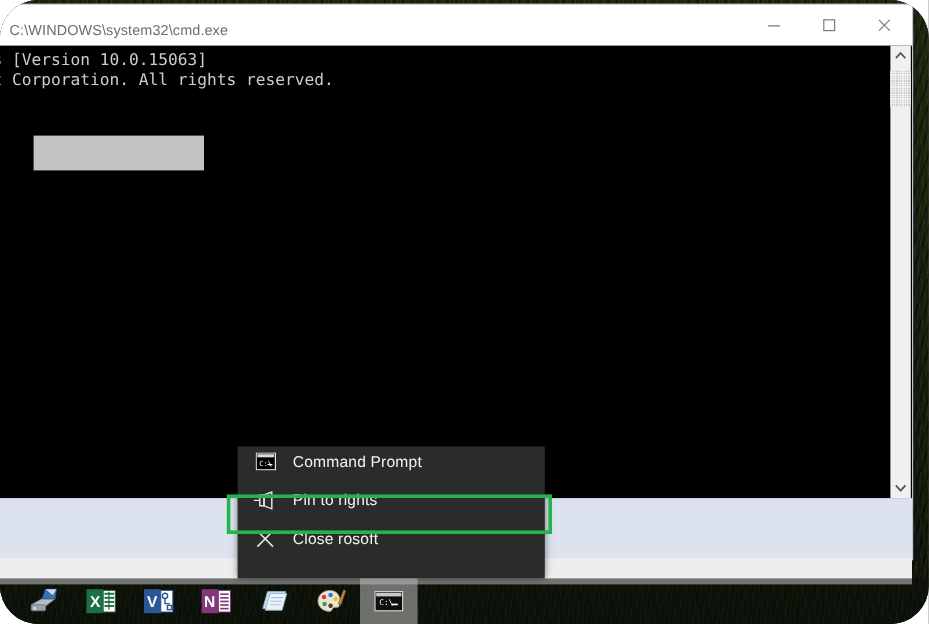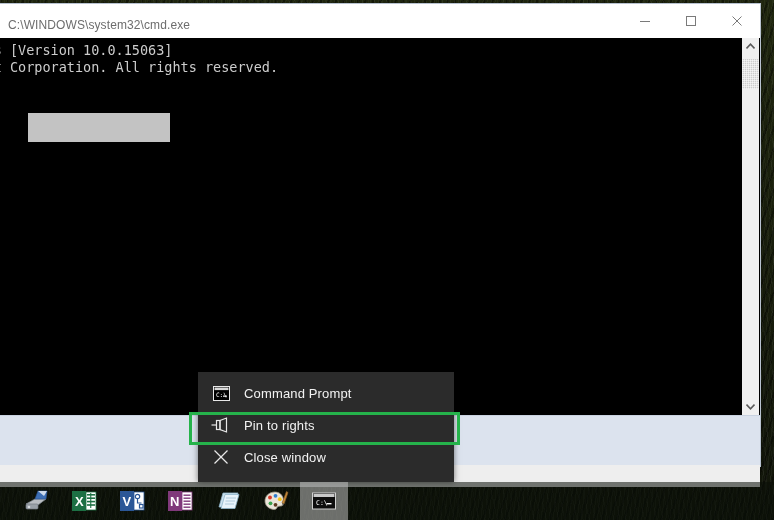--- a/index.html
+++ b/index.html
@@ -10,20 +10,21 @@
     overflow: hidden;
     font-family: "Liberation Sans", sans-serif;
   }
 
   #screen {
     position: relative;
     width: 774px;
     height: 520px;
     background: #1b2110;
     overflow: hidden;
+    border-radius: 32px;
   }
 
   
   .wallpaper {
     position: absolute;
     left: 0; top: 0;
     width: 774px; height: 520px;
     background-color: #1c2111;
     background-image:
       repeating-linear-gradient(96deg, rgba(255,255,255,0.045) 0px, rgba(255,255,255,0.045) 1px, rgba(0,0,0,0) 1px, rgba(0,0,0,0) 4px),
@@ -167,21 +168,21 @@
     top: 372px;
     width: 256px;
     height: 110px;
     background: #2b2b2b;
     box-shadow: 0 0 6px rgba(0,0,0,0.5);
   }
   .menu-item {
     position: relative;
     height: 32px;
     display: flex;
-    align-items: center;
+    align-items: flex-start;
     color: #f2f2f2;
     font-size: 13px;
   }
   .menu-item .mi-icon {
     width: 46px;
     display: flex;
     align-items: center;
     justify-content: center;
     color: #e8e8e8;
   }
@@ -309,21 +310,21 @@
       <span class="mi-label">Pin to rights</span>
     </div>
 
     <div class="menu-item">
       <span class="mi-icon">
         <svg width="16" height="16" viewBox="0 0 16 16" aria-hidden="true">
           <line x1="1.5" y1="1.5" x2="14.5" y2="14.5" stroke="#e8e8e8" stroke-width="1.3"></line>
           <line x1="14.5" y1="1.5" x2="1.5" y2="14.5" stroke="#e8e8e8" stroke-width="1.3"></line>
         </svg>
       </span>
-      <span class="mi-label">Close window</span>
+      <span class="mi-label">Close rosoft</span>
     </div>
   </div>
 
   <div class="annot-box"></div>
 
   <div class="taskbar">
 
     <div class="tb-item" style="left:12px;">
       <svg class="tb-icon" viewBox="0 0 28 28" aria-hidden="true">
         <path d="M4 17 L13 12 L24 12 L16 18 Z" fill="#b9bdc2" stroke="#7e868e" stroke-width="0.7"></path>

